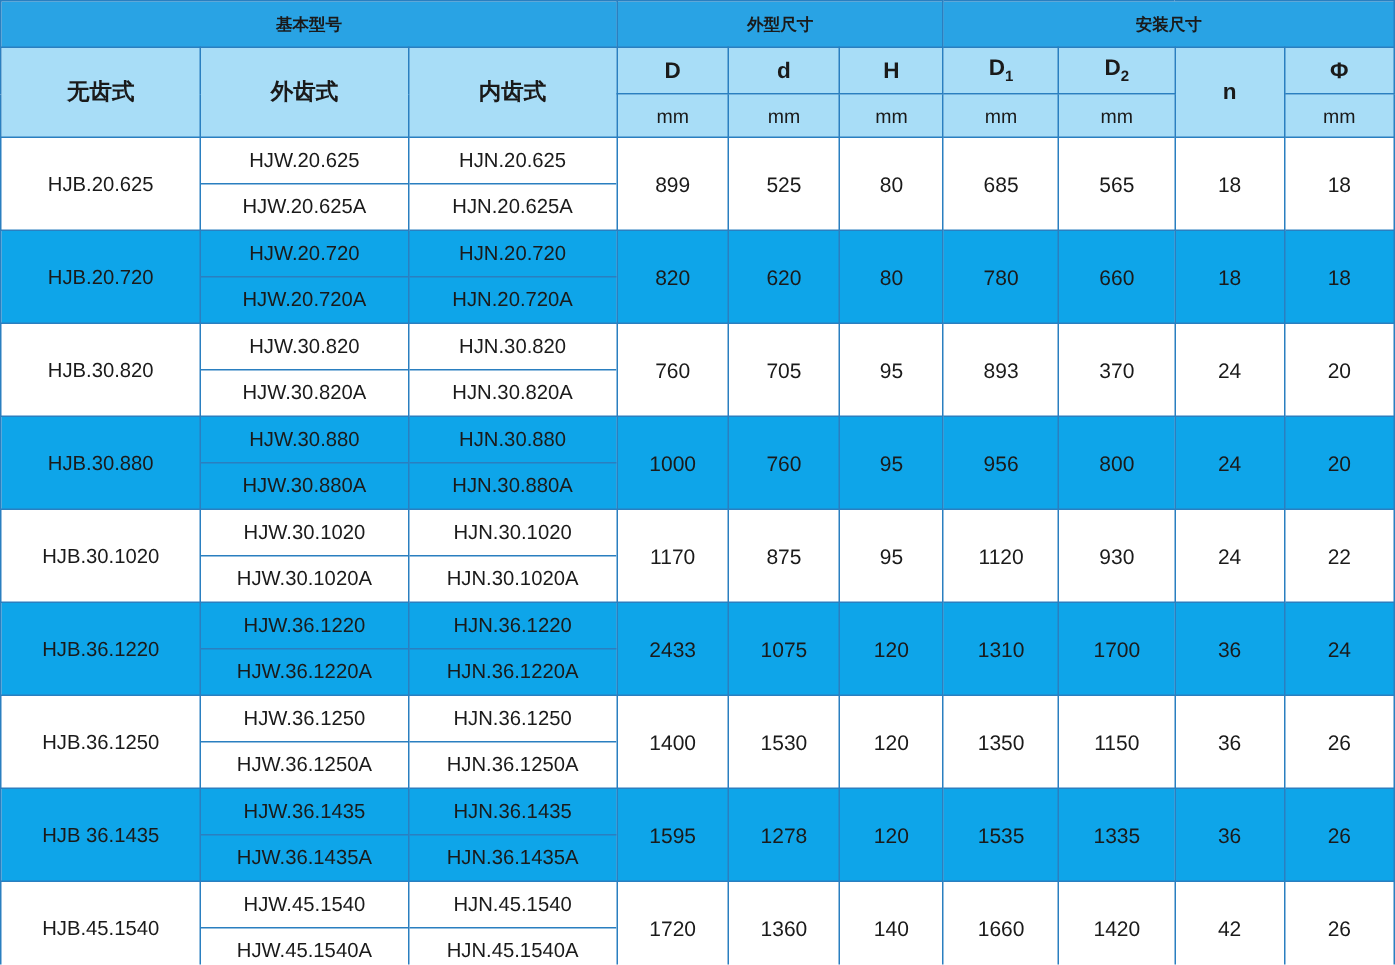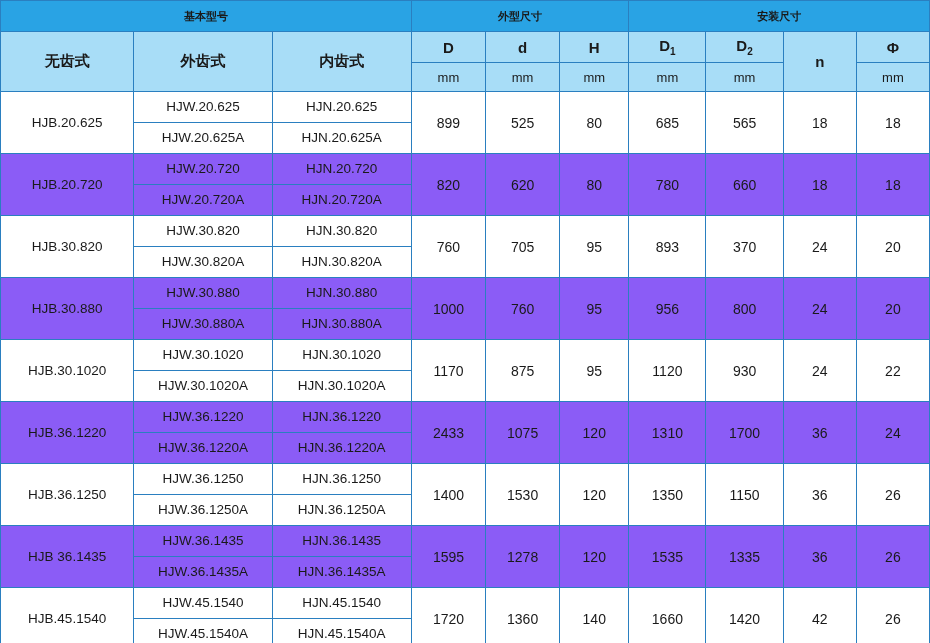--- a/index.html
+++ b/index.html
@@ -50,21 +50,21 @@
   .sub {
     font-size: 10px;
     vertical-align: sub;
   }
   
   tbody td {
     font-size: 13.5px;
     height: 30px;
   }
   tr.alt td {
-    background: #8b5cf6;
+    background: #0ea5e9;
   }
   tr.plain td {
     background: #ffffff;
   }
   .model-cell {
     font-size: 13.5px;
     line-height: 30px;
     margin-top: 39px;
   }
   .two-line {

